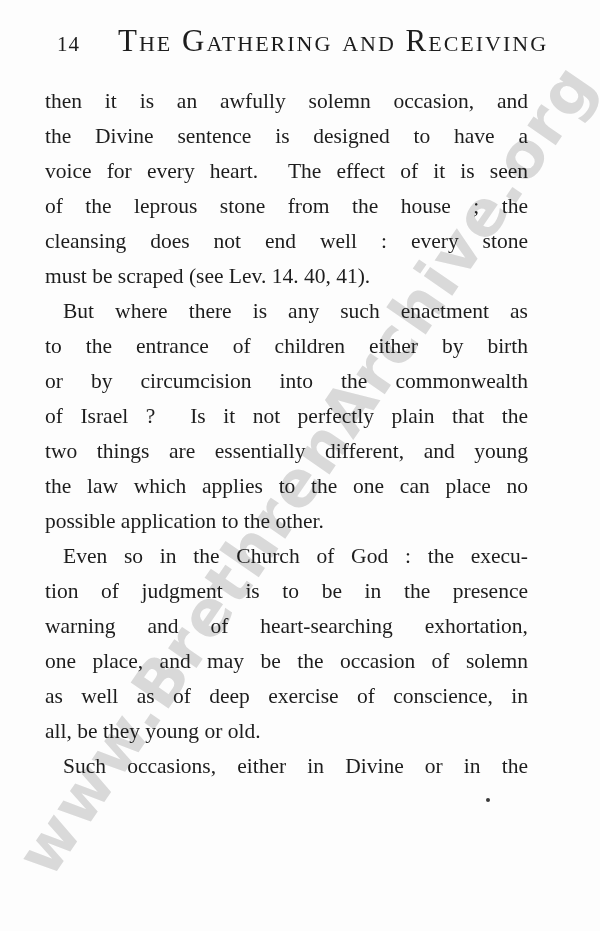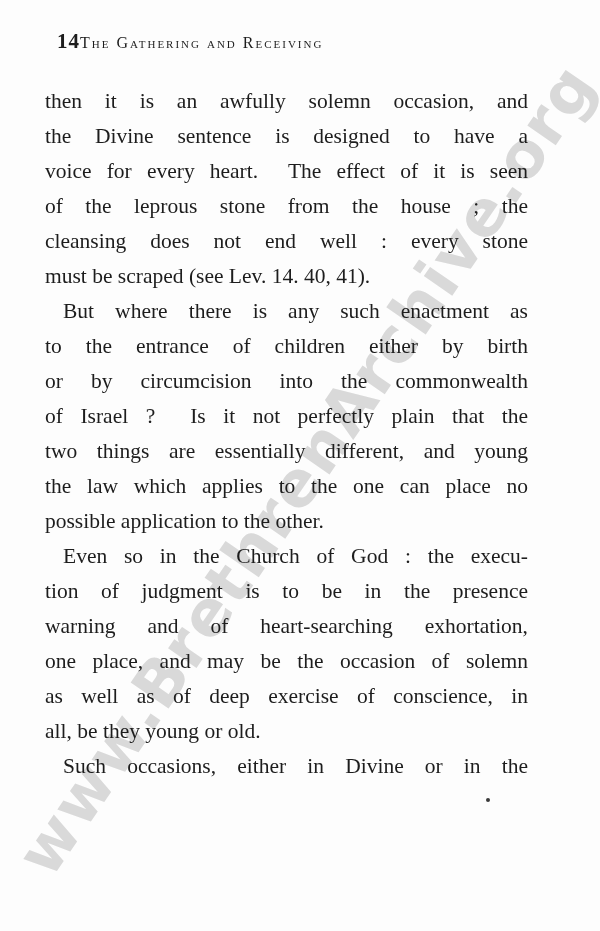--- a/index.html
+++ b/index.html
@@ -34,25 +34,25 @@
     position: relative;
     z-index: 1;
     margin: 27px 60px 0 57px;
     height: 28px;
     line-height: 28px;
     white-space: nowrap;
   }
   .pagenum {
     font-size: 21px;
     letter-spacing: 1px;
-    font-weight: bold;
   }
   .running-title {
+    margin-left: 38px;
     font-variant: small-caps;
-    font-size: 16px;
+    font-size: 31px;
     letter-spacing: 2px;
   }
   .body-text {
     position: relative;
     z-index: 1;
     margin: 29px 60px 0 45px;
     width: 483px;
     font-size: 21.5px;
   }
   .line {

